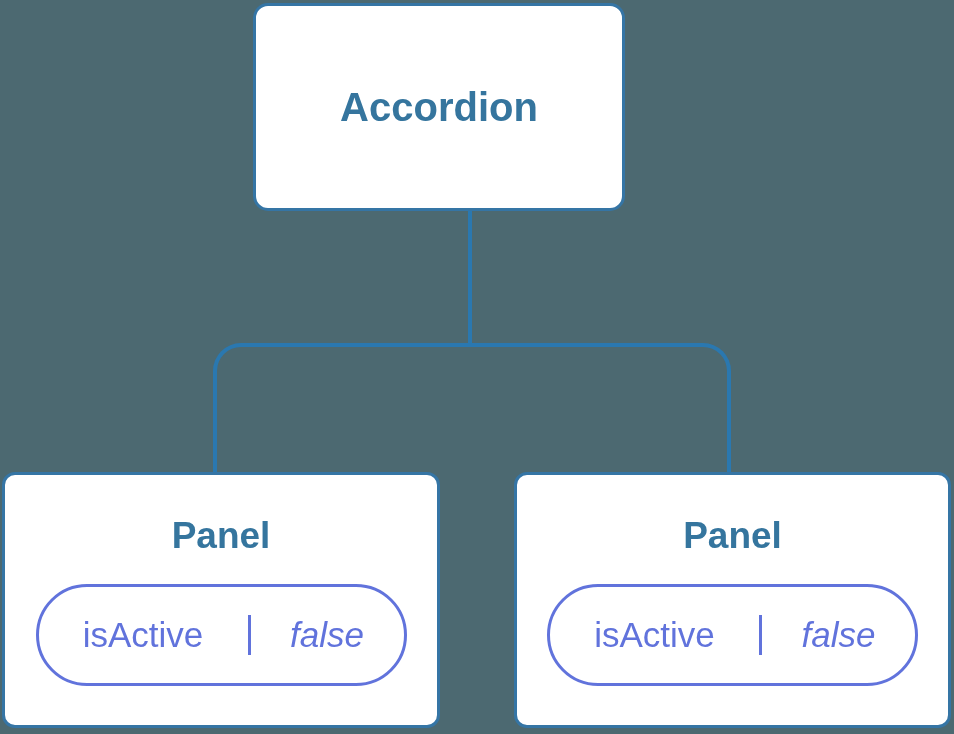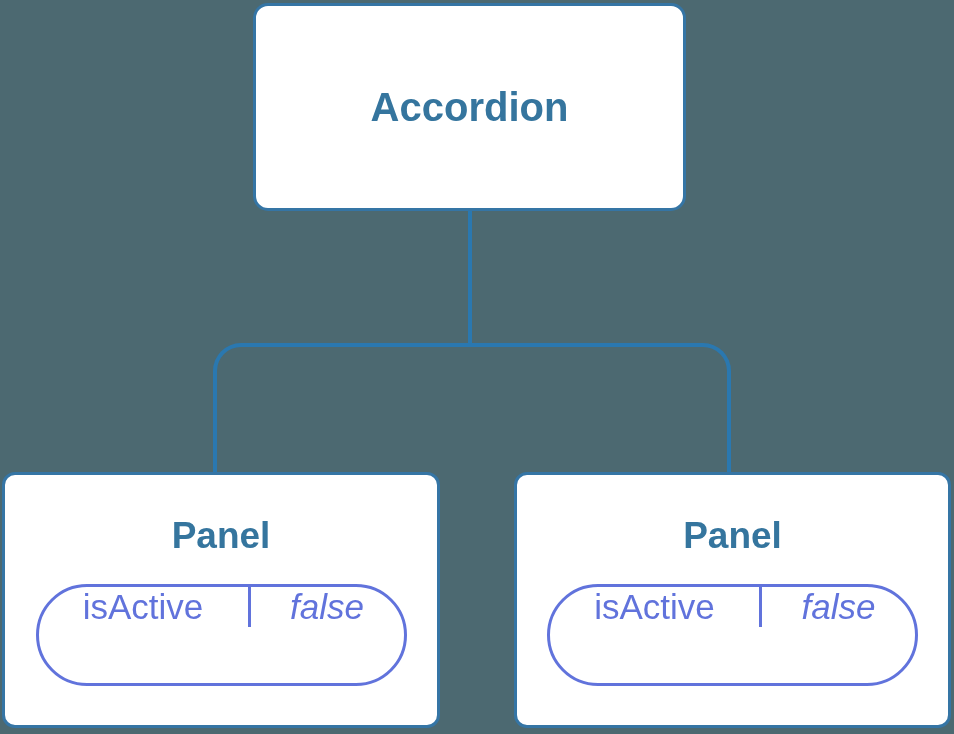--- a/index.html
+++ b/index.html
@@ -23,21 +23,21 @@
   }
 
   
   .node {
     position: absolute;
     background: var(--node-fill);
     border: 3px solid var(--node-border);
   }
   .root-node {
     left: 253px; top: 3px;
-    width: 433px; height: 208px;
+    width: 372px; height: 208px;
     border-radius: 15px;
     display: flex;
     align-items: center;
     justify-content: center;
   }
   .root-node .node-label {
     color: var(--node-text);
     font-size: 40px;
     font-weight: 600;
   }
@@ -74,21 +74,21 @@
     width: 518px; height: 129px;
     border-top: 4px solid var(--connector);
     border-left: 4px solid var(--connector);
     border-right: 4px solid var(--connector);
     border-radius: 28px 28px 0 0;
   }
 
   
   .state-pill {
     display: flex;
-    align-items: flex-start;
+    align-items: center;
     height: 102px;
     border: 3px solid var(--state-accent);
     border-radius: 52px;
     background: var(--node-fill);
     color: var(--state-accent);
     font-size: 35px;
     overflow: hidden;
   }
   .state-cell {
     display: flex;

